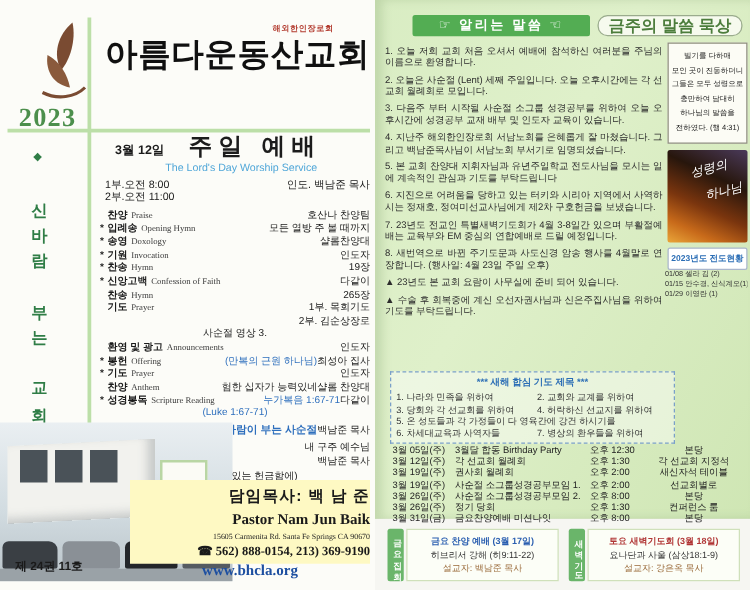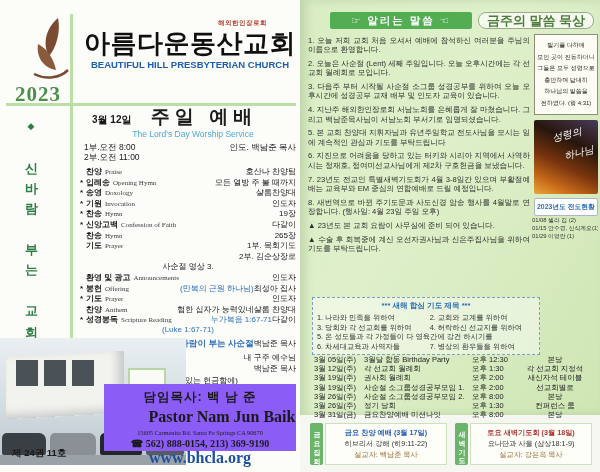--- a/index.html
+++ b/index.html
@@ -41,27 +41,27 @@
   .gap2{height:2px;}
 
   .photo{position:absolute;left:0;top:338px;width:186px;height:127px;overflow:hidden;
          background:linear-gradient(#eaeff2 0%,#d2dce1 55%,#b9c3c9 100%);}
   .ph-bldg{position:absolute;left:6px;top:16px;width:118px;height:62px;background:#f2f2ee;
            box-shadow:inset -6px -4px 8px rgba(120,130,135,.35);transform:skewY(-3deg);}
   .ph-win{position:absolute;width:22px;height:26px;background:#4a5258;top:22px;}
   .ph-sign{position:absolute;left:128px;top:30px;width:34px;height:26px;background:#fbfbf5;border:2px solid #b9d6a4;}
   .ph-car{position:absolute;height:22px;border-radius:5px 7px 2px 2px;bottom:10px;}
   .ph-road{position:absolute;left:0;bottom:0;width:100%;height:10px;background:#9aa2a7;}
-  .card{position:absolute;left:104px;top:384px;width:192px;height:62px;background:#8b5cf6;text-align:center;padding-top:5px;}
+  .card{position:absolute;left:104px;top:384px;width:192px;height:62px;background:#fef9c3;text-align:right;padding-top:5px;}
   .card .p-ko{font-size:12.5px;font-weight:800;letter-spacing:1px;}
-  .card .p-en{font-family:"Liberation Serif",serif;font-size:16px;font-weight:600;margin-top:2px;padding-left:44px;}
+  .card .p-en{font-family:"Liberation Serif",serif;font-size:12px;font-weight:600;margin-top:2px;padding-left:44px;}
   .card .addr{font-family:"Liberation Serif",serif;font-size:6.3px;margin-top:3px;color:#222;}
   .card .phone{font-family:"Liberation Serif",serif;font-size:10px;font-weight:700;margin-top:2px;}
   .website{position:absolute;left:104px;top:449px;width:192px;text-align:center;
-           font-family:"Liberation Serif",serif;font-size:16px;font-weight:600;color:#1d4fa0;}
+           font-family:"Liberation Serif",serif;font-size:12px;font-weight:600;color:#1d4fa0;}
   .issue{position:absolute;left:12px;top:447px;font-size:9.5px;font-weight:800;}
 
   
   .pg-r{position:absolute;left:300px;top:0;width:300px;height:415px;
         background:linear-gradient(120deg,#d9edc3 0%,#dff0ca 40%,#cfe6b4 100%);
         box-shadow:inset 6px 0 8px rgba(120,150,100,.25);}
   .ann-head{position:absolute;left:30px;top:12px;width:142px;height:17px;background:#53ad53;color:#ffffff;
             font-size:10.5px;font-weight:700;text-align:center;line-height:17px;letter-spacing:2px;border-radius:2px;}
   .medi-label{position:absolute;left:178px;top:12px;width:114px;height:15px;border:1px solid #9aab8d;border-radius:8px;
               background:#f6faee;color:#4c7d3c;font-size:13px;font-weight:700;text-align:center;line-height:15px;}
@@ -107,21 +107,20 @@
   <div class="hline"></div>
 
   <svg class="abs" style="left:28px;top:16px;" width="46" height="68" viewBox="0 0 46 68">
     <path d="M30 2 C18 12 14 28 21 40 C28 32 33 16 30 2 Z" fill="#7a4b32"></path>
     <path d="M10 28 C8 42 16 52 28 54 C26 44 20 33 10 28 Z" fill="#8a5a3c"></path>
     <path d="M6 58 C18 64 32 62 40 54" stroke="#7a4b32" stroke-width="2.5" fill="none"></path>
   </svg>
 
   <div class="denom">해외한인장로회</div>
   <div class="title-ko">아름다운동산교회</div>
-  <div class="title-en">BEAUTIFUL HILL PRESBYTERIAN CHURCH</div>
   <div class="year">2023</div>
 
   <div class="slogan">
     <span class="dia">◆</span>
     <span>신바람 부는 교회</span>
     <span class="dia">◆</span>
   </div>
 
   <div class="date-l">3월 12일</div>
   <div class="svc-title">주일 예배</div>

